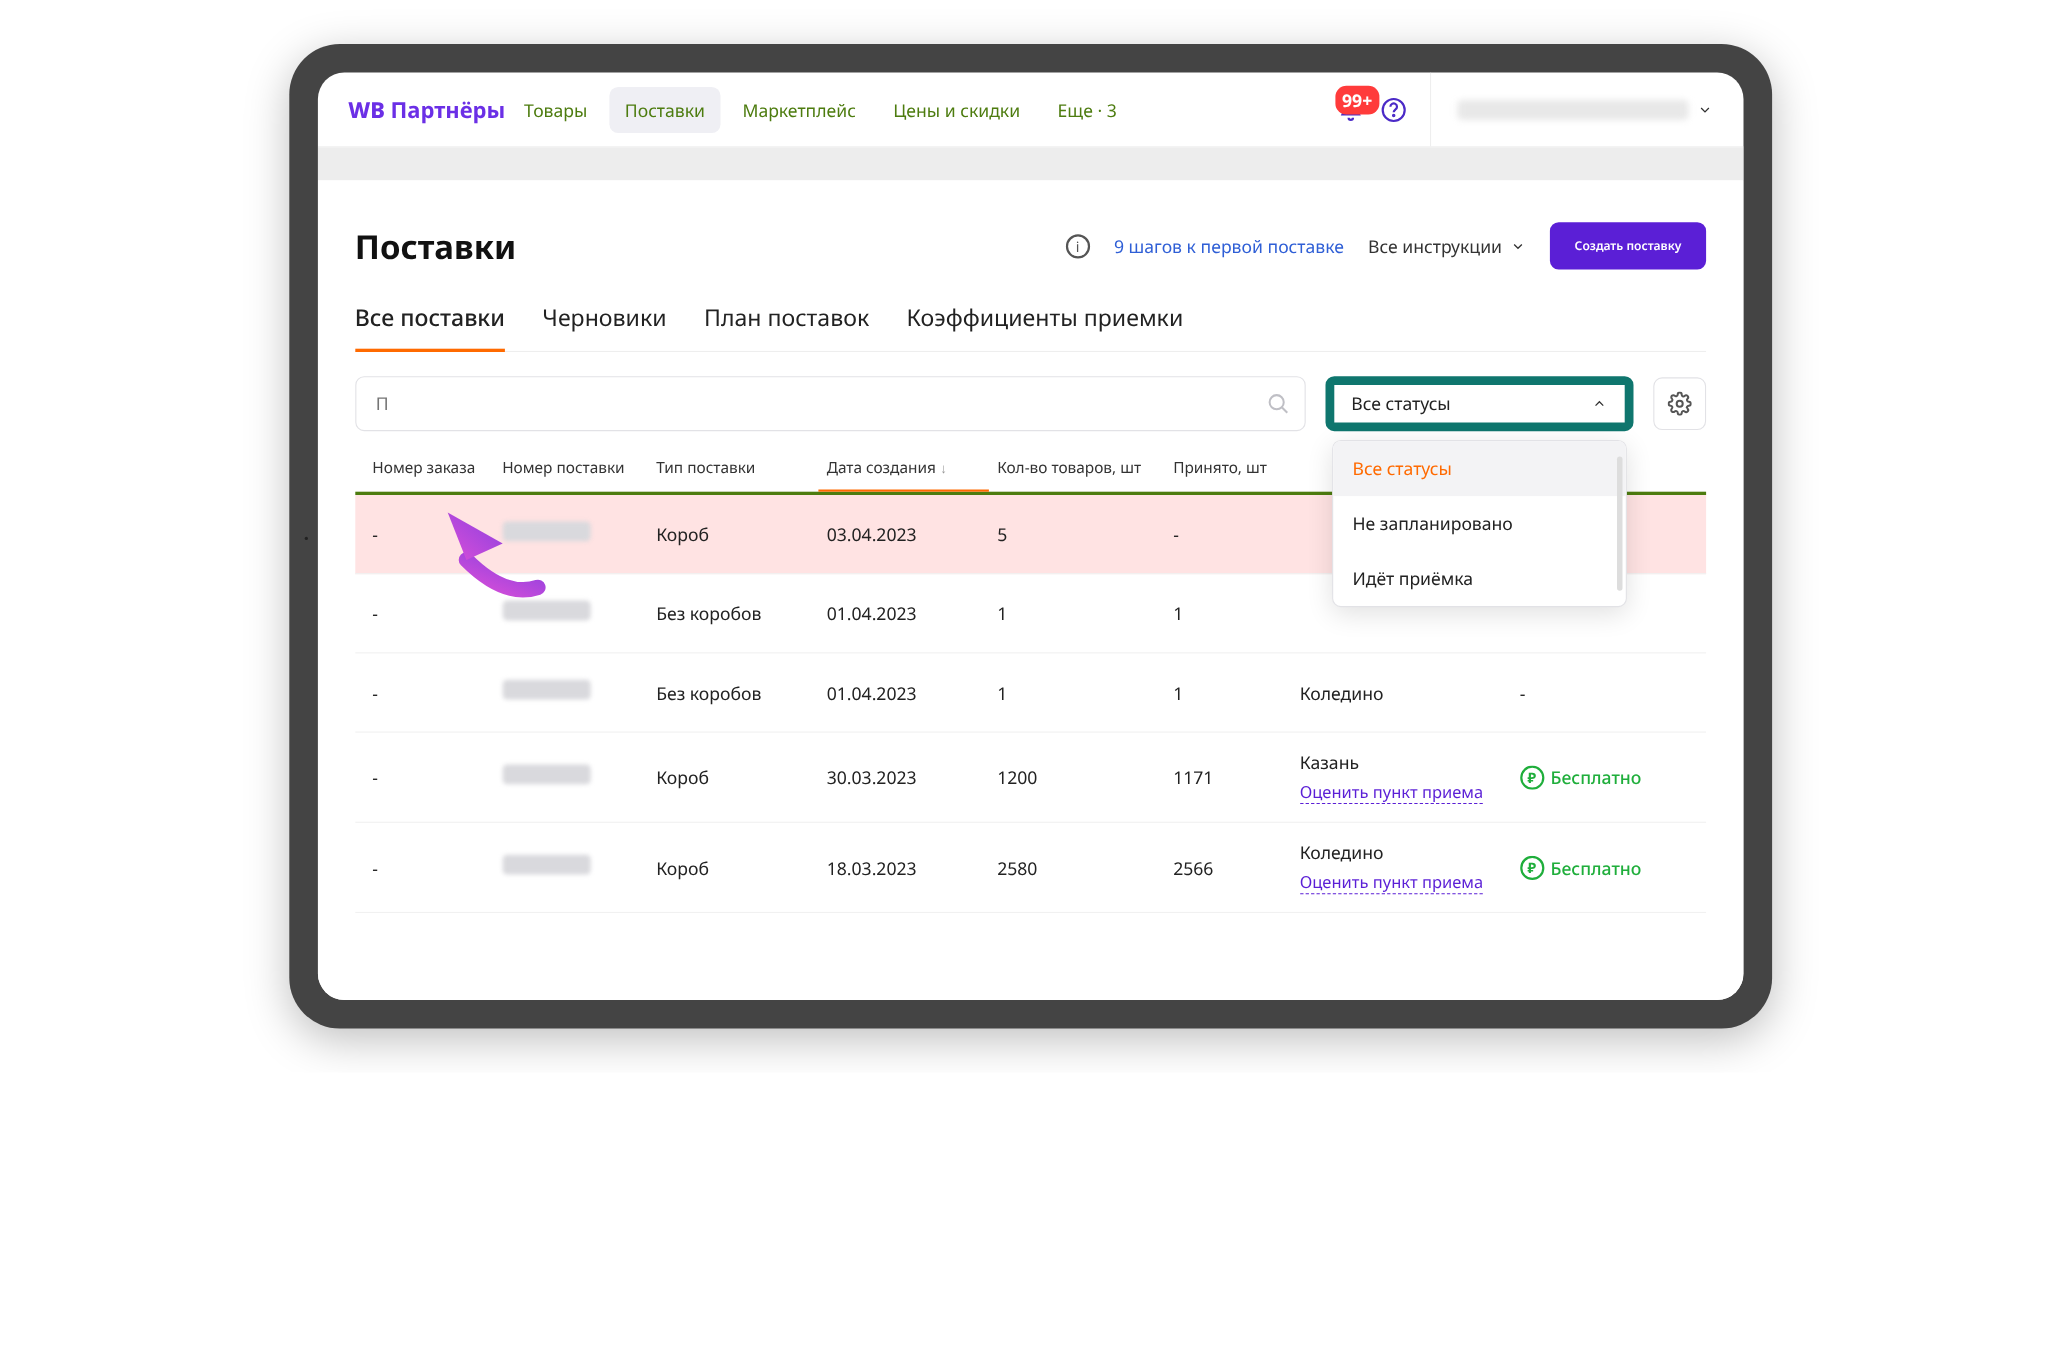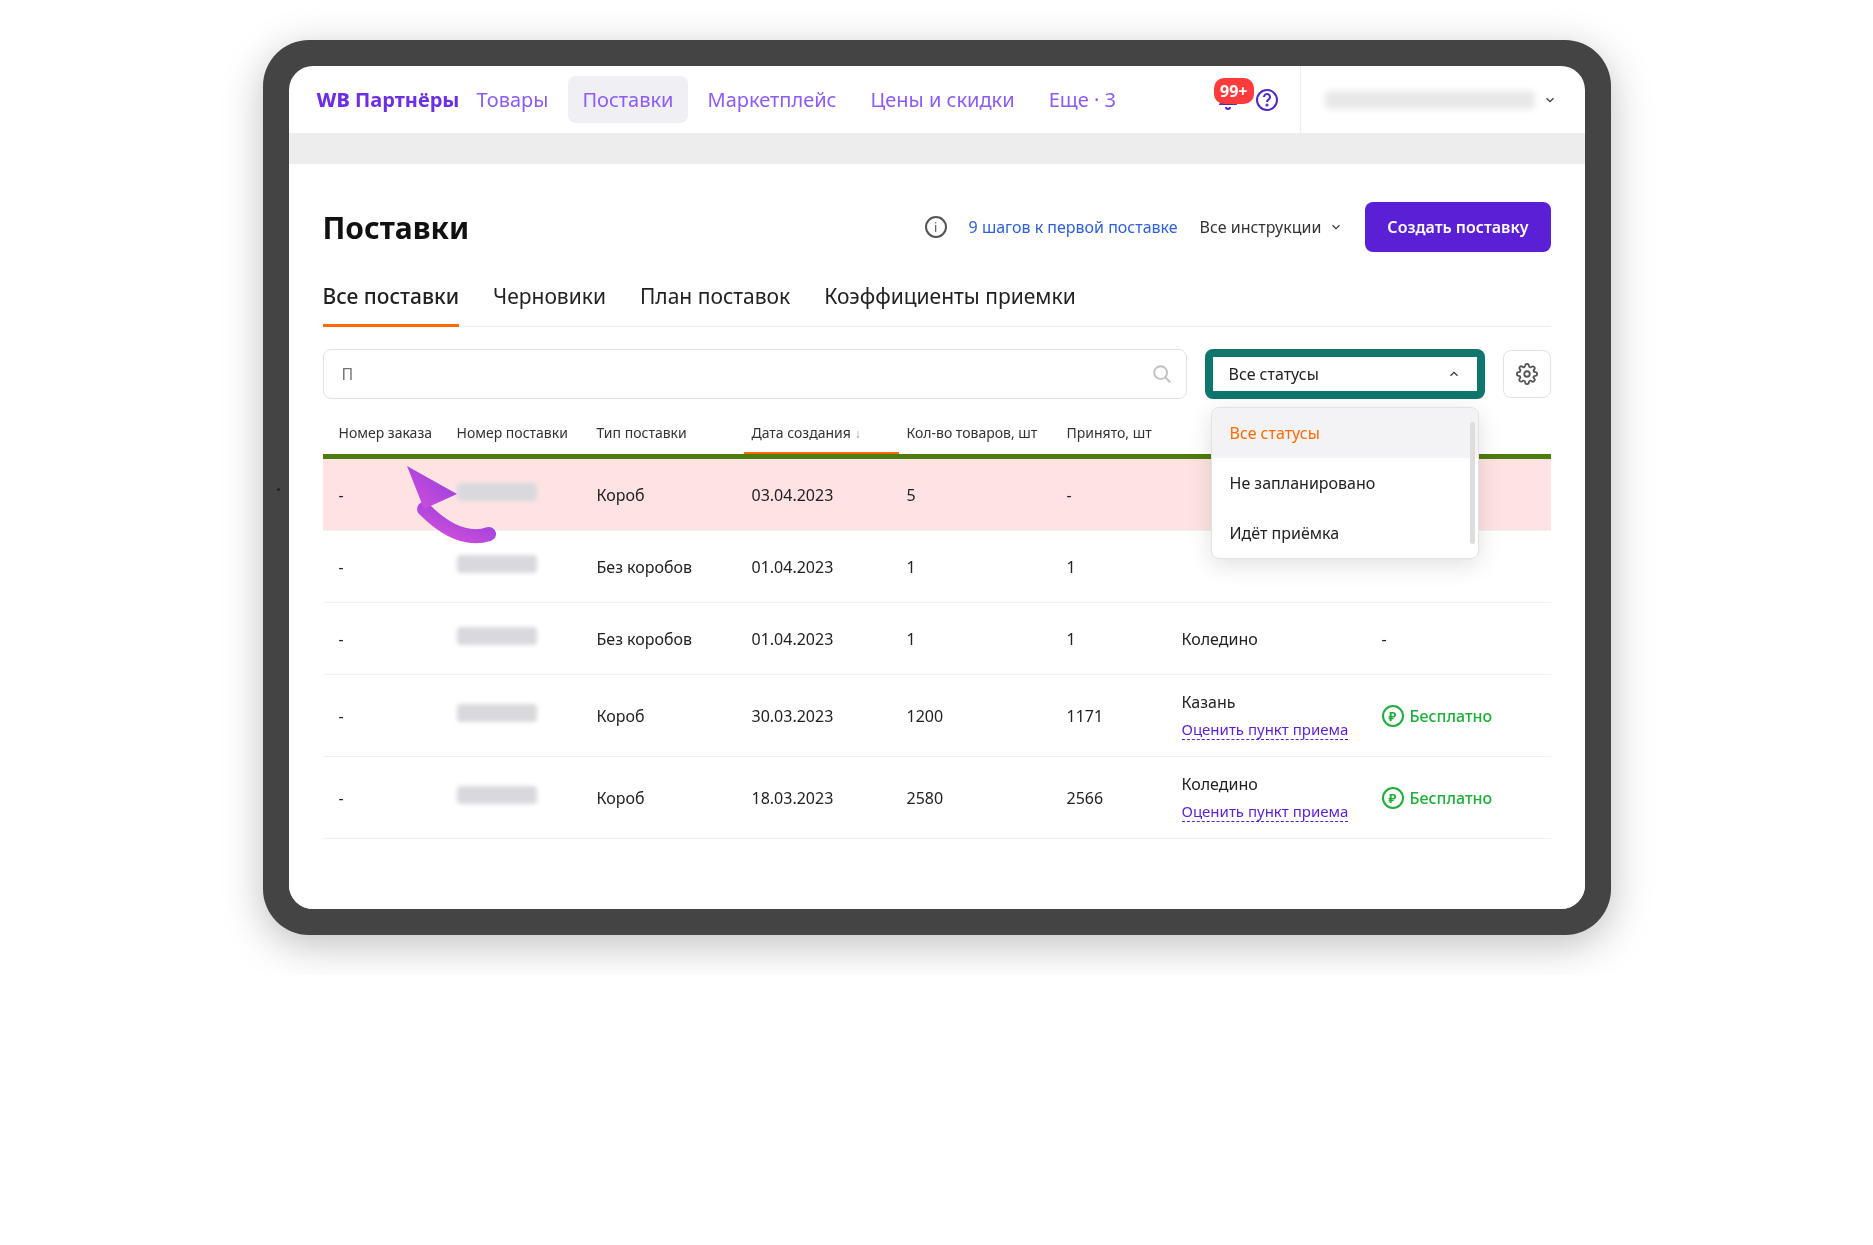--- a/index.html
+++ b/index.html
@@ -4,50 +4,50 @@
 <style>
 *{box-sizing:border-box;margin:0;padding:0;font-family:system-ui,-apple-system,'Segoe UI',Roboto,Arial,sans-serif}
 body{background:#fff;display:flex;align-items:flex-start;justify-content:center;padding:40px}
 .tablet{width:1348px;height:895px;background:#444;border-radius:46px;padding:26px;box-shadow:0 10px 40px rgba(0,0,0,.25);position:relative}
 .tablet::before{content:"";position:absolute;left:14px;top:50%;width:3px;height:3px;border-radius:50%;background:#222}
 .screen{width:100%;height:100%;background:#fff;border-radius:24px;overflow:hidden;position:relative;display:flex;flex-direction:column}
 .topbar{display:flex;align-items:center;height:68px;padding:0 28px;border-bottom:1px solid #eee;gap:3px}
 .logo{font-weight:700;font-size:20px;color:#6b2fe6}
 .logo b{color:#6b2fe6;font-weight:800}
 .nav{display:flex;gap:6px}
-.nav-item{padding:10px 14px;border-radius:8px;font-size:20px;color:#8b5cf6;cursor:pointer}
+.nav-item{padding:10px 14px;border-radius:8px;font-size:16px;color:#4d7c0f;cursor:pointer}
 .nav-item.active{background:#efeff4}
 .nav-spacer{flex:1}
 .icon-btn{position:relative;width:36px;height:36px;display:flex;align-items:center;justify-content:center;cursor:pointer}
 .bell svg,.help svg{stroke:#4b2ac7;fill:none;stroke-width:2}
 .badge{position:absolute;top:-4px;right:-8px;background:#ff3b3b;color:#fff;font-size:16px;font-weight:700;padding:2px 6px;border-radius:10px}
 .user{display:flex;align-items:center;gap:8px;padding-left:24px;border-left:1px solid #eee;margin-left:12px;height:100%}
 .user-name{color:#c9c9c9;filter:blur(3px);font-size:15px;width:210px;height:18px;background:#e8e8e8;border-radius:4px}
 .chev-dn{width:14px;height:14px;stroke:#333;fill:none;stroke-width:2}
 .graybar{height:30px;background:#ededed}
 .content{flex:1;background:#fff;padding:38px 34px 0;overflow:hidden;position:relative}
 .page-head{display:flex;align-items:center;gap:22px;margin-bottom:30px}
 .page-title{font-size:30px;font-weight:700;color:#111}
 .head-spacer{flex:1}
 .info-ic{width:22px;height:22px;border:2px solid #555;border-radius:50%;display:flex;align-items:center;justify-content:center;font-size:13px;color:#555}
 .link{color:#2f5fd6;font-size:16px;cursor:pointer}
 .instr{display:flex;align-items:center;gap:8px;color:#333;font-size:16px;cursor:pointer}
-.primary-btn{background:#5b1fd6;color:#fff;border:none;padding:14px 22px;border-radius:8px;font-size:16px;font-weight:600;cursor:pointer}
+.primary-btn{background:#5b1fd6;color:#fff;border:none;padding:14px 22px;border-radius:8px;font-size:11px;font-weight:600;cursor:pointer}
 .tabs{display:flex;border-bottom:1px solid #eee;gap:0;margin-bottom:22px}
 .tab{padding:0 0 16px;margin-right:34px;font-size:21px;color:#222;cursor:pointer;position:relative}
 .tab.active{font-weight:500}
 .tab.active::after{content:"";position:absolute;left:0;right:0;bottom:-1px;height:3px;background:#ff6a00}
 .filter-row{display:flex;align-items:center;gap:18px;margin-bottom:10px}
 .search{flex:1;position:relative}
 .search input{width:100%;height:50px;border:1px solid #e2e2e6;border-radius:8px;padding:0 46px 0 18px;font-size:16px;color:#333}
 .search .mag{position:absolute;right:14px;top:50%;transform:translateY(-50%);width:22px;height:22px;stroke:#bfbfc5;fill:none;stroke-width:2}
 .status-sel{width:280px;height:50px;border:8px solid #0f766e;border-radius:8px;display:flex;align-items:center;justify-content:space-between;padding:0 16px;font-size:16px;color:#222;cursor:pointer;position:relative}
 .gear{width:48px;height:48px;border:1px solid #e2e2e6;border-radius:8px;display:flex;align-items:center;justify-content:center;cursor:pointer}
 .gear svg{stroke:#555;fill:none;stroke-width:2}
-.table-head{display:flex;padding:14px 8px 12px;font-size:14px;color:#333;border-bottom:5px solid #4d7c0f}
+.table-head{display:flex;padding:14px 8px 12px;font-size:14px;color:#333;border-bottom:3px solid #4d7c0f}
 .col{padding:0 8px}
 .c-order{width:118px}.c-delivery{width:140px}.c-type{width:155px}.c-date{width:155px}.c-qty{width:160px}.c-accepted{width:115px}.c-dest{width:200px}.c-coef{flex:1;text-align:left}
 .sort-col{position:relative}
 .sort-col::after{content:"";position:absolute;left:0;right:0;bottom:-12px;height:2px;background:#ff6a00}
 .sort-ic{display:inline-block;margin-left:4px;font-size:12px;color:#999}
 .row{display:flex;align-items:center;min-height:72px;padding:16px 8px;border-bottom:1px solid #f1f1f1;font-size:16px;color:#222}
 .row.danger{background:#ffe3e3}
 .blurred{display:inline-block;width:80px;height:18px;background:#d9d9dd;border-radius:4px;filter:blur(2px)}
 .dest{display:flex;flex-direction:column;gap:6px}
 .rate-link{color:#5b1fd6;font-size:15px;border-bottom:1px dashed #5b1fd6;cursor:pointer;width:fit-content}

